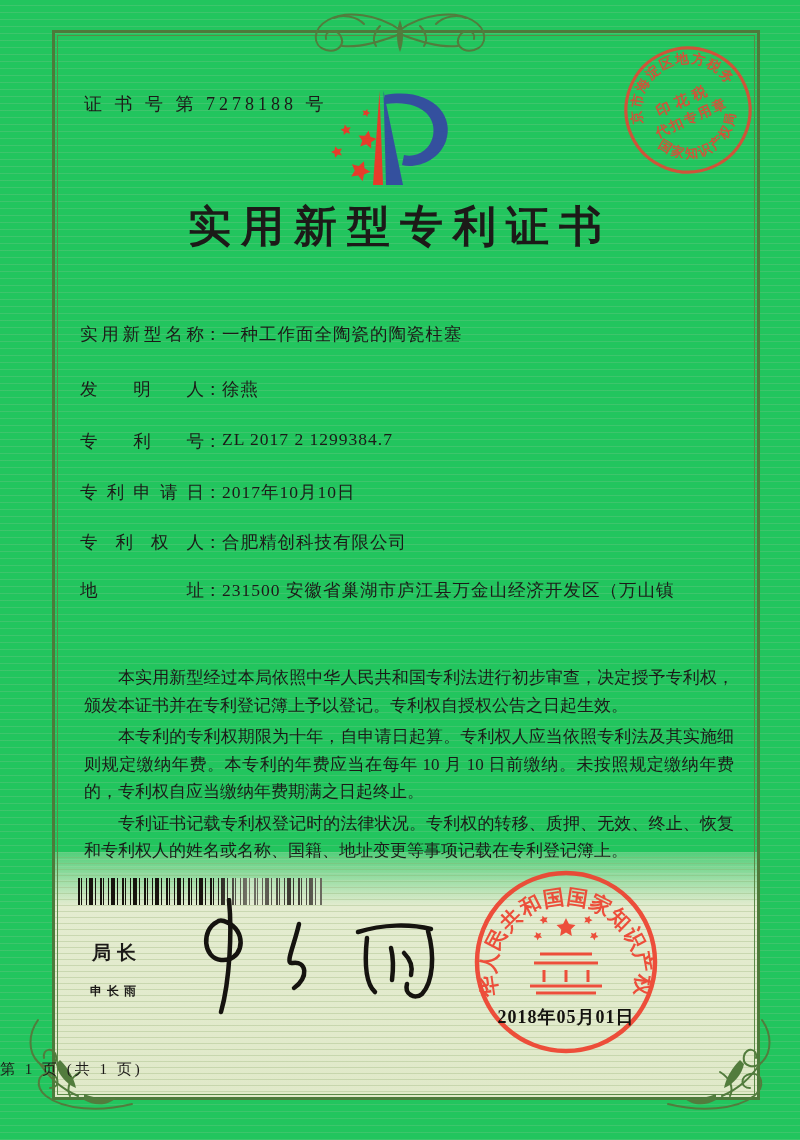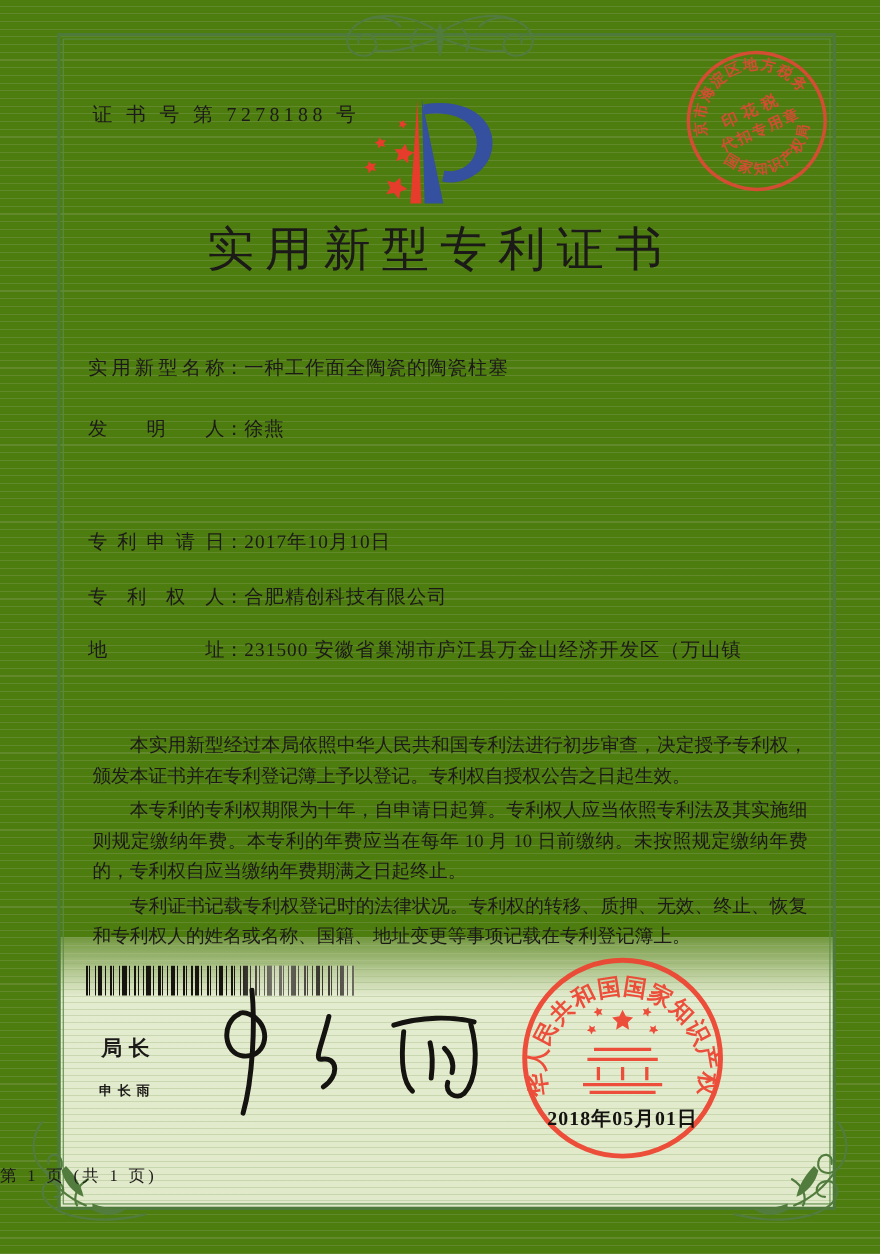--- a/index.html
+++ b/index.html
@@ -1,18 +1,18 @@
 <!DOCTYPE html>
 <html><head>
 <meta charset="utf-8">
 <style>
   html,body{margin:0;padding:0;background:#dddbd4;}
   .page{
     position:relative;width:800px;height:1140px;margin:0 auto;
-    background:#4d7c0f;
+    background:#22c55e;
     overflow:hidden;
     font-family:"Liberation Serif","DejaVu Serif",serif;
     color:#1c1a18;
   }
   
   .page::before{
     content:"";position:absolute;inset:0;
     background:repeating-linear-gradient(0deg, rgba(190,195,170,0.18) 0 1px, transparent 1px 7px);
     pointer-events:none;
   }
@@ -30,21 +30,21 @@
   }
   .frame-inner{
     position:absolute;inset:2px;border:1px solid #5b8a48;
   }
   .cert-no{
     position:absolute;left:84px;top:92px;font-size:18px;letter-spacing:4px;
   }
   .logo{position:absolute;left:303px;top:83px;width:200px;height:122px;}
   .title{
     position:absolute;left:0;right:0;top:198px;margin:0;text-align:center;
-    font-size:43px;font-weight:normal;letter-spacing:10px;
+    font-size:43px;font-weight:bold;letter-spacing:10px;
   }
   .field{position:absolute;left:80px;font-size:17.5px;white-space:nowrap;}
   .flabel{
     display:inline-block;width:124px;text-align:justify;text-align-last:justify;
     vertical-align:top;letter-spacing:0;
   }
   .colon{display:inline-block;width:18px;vertical-align:top;}
   .fvalue{letter-spacing:1px;vertical-align:top;text-align:center;}
   .addr2{margin-left:142px;margin-top:7px;letter-spacing:1px;}
   .grant-no{position:absolute;left:375px;top:0;}
@@ -173,20 +173,23 @@
   </svg>
 
   <h1 class="title">实用新型专利证书</h1>
 
   <div class="field" style="top:322px">
     <span class="flabel">实用新型名称</span><span class="colon">：</span><span class="fvalue">一种工作面全陶瓷的陶瓷柱塞</span>
   </div>
   <div class="field" style="top:377px">
     <span class="flabel">发明人</span><span class="colon">：</span><span class="fvalue">徐燕</span>
   </div>
+  <div class="field" style="top:429px">
+    <span class="flabel">专利号</span><span class="colon">：</span><span class="fvalue">ZL 2017 2 1299384.7</span>
+  </div>
   <div class="field" style="top:480px">
     <span class="flabel">专利申请日</span><span class="colon">：</span><span class="fvalue">2017年10月10日</span>
   </div>
   <div class="field" style="top:530px">
     <span class="flabel">专利权人</span><span class="colon">：</span><span class="fvalue">合肥精创科技有限公司</span>
   </div>
   <div class="field" style="top:578px">
     <span class="flabel">地址</span><span class="colon">：</span><span class="fvalue">231500 安徽省巢湖市庐江县万金山经济开发区（万山镇</span>
   </div>
 

